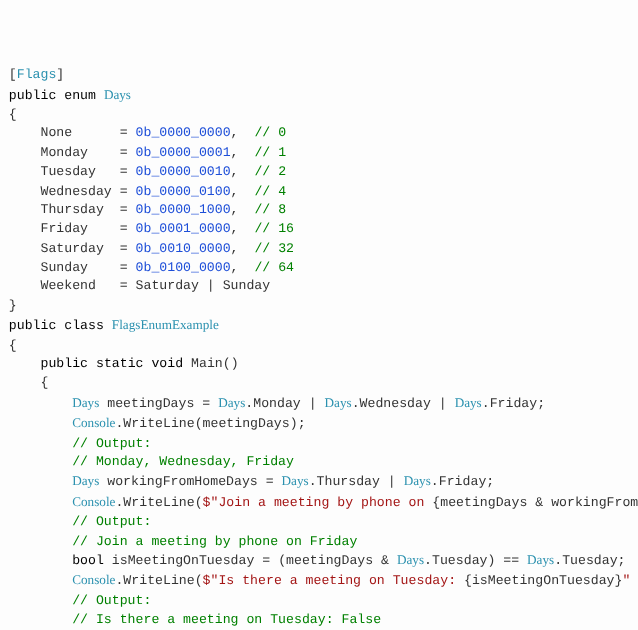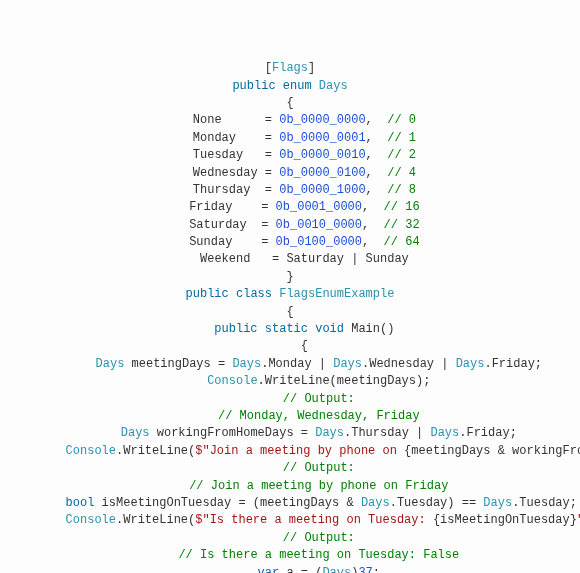--- a/index.html
+++ b/index.html
@@ -6,26 +6,26 @@
     margin: 0;
     padding: 8px;
     font-family: Consolas, 'Courier New', monospace;
     font-size: 12px;
     line-height: 1.45;
     background: #fdfdfd;
     color: #333;
     white-space: pre;
   }
   .c-attr { color: #2b91af; }
-  .c-kw { color: #0369a1; }
-  .c-type { color: #2b91af; }
+  .c-kw { color: #000000; }
+  .c-type { color: #2b91af; font-family: Liberation Serif, serif; }
   .c-num { color: #1d4ed8; }
   .c-comment { color: #008000; }
   .c-str { color: #a31515; }
-  .line { display: block; text-align: center; }
+  .line { display: block; }
 </style>
 </head>
 <body>
 
 
 <div><span class="line"><span>[</span><span class="c-attr">Flags</span><span>]</span></span><span class="line"><span class="c-kw">public</span><span> </span><span class="c-kw">enum</span><span> </span><span class="c-type">Days</span></span><span class="line">{</span><span class="line"><span>    None      = </span><span class="c-num">0b_0000_0000</span><span>,  </span><span class="c-comment">// 0</span></span><span class="line"><span>    Monday    = </span><span class="c-num">0b_0000_0001</span><span>,  </span><span class="c-comment">// 1</span></span><span class="line"><span>    Tuesday   = </span><span class="c-num">0b_0000_0010</span><span>,  </span><span class="c-comment">// 2</span></span><span class="line"><span>    Wednesday = </span><span class="c-num">0b_0000_0100</span><span>,  </span><span class="c-comment">// 4</span></span><span class="line"><span>    Thursday  = </span><span class="c-num">0b_0000_1000</span><span>,  </span><span class="c-comment">// 8</span></span><span class="line"><span>    Friday    = </span><span class="c-num">0b_0001_0000</span><span>,  </span><span class="c-comment">// 16</span></span><span class="line"><span>    Saturday  = </span><span class="c-num">0b_0010_0000</span><span>,  </span><span class="c-comment">// 32</span></span><span class="line"><span>    Sunday    = </span><span class="c-num">0b_0100_0000</span><span>,  </span><span class="c-comment">// 64</span></span><span class="line">    Weekend   = Saturday | Sunday</span><span class="line">}</span><span class="line"></span><span class="line"><span class="c-kw">public</span><span> </span><span class="c-kw">class</span><span> </span><span class="c-type">FlagsEnumExample</span></span><span class="line">{</span><span class="line"><span>    </span><span class="c-kw">public</span><span> </span><span class="c-kw">static</span><span> </span><span class="c-kw">void</span><span> Main()</span></span><span class="line">    {</span><span class="line"><span>        </span><span class="c-type">Days</span><span> meetingDays = </span><span class="c-type">Days</span><span>.Monday | </span><span class="c-type">Days</span><span>.Wednesday | </span><span class="c-type">Days</span><span>.Friday;</span></span><span class="line"><span>        </span><span class="c-type">Console</span><span>.WriteLine(meetingDays);</span></span><span class="line"><span>        </span><span class="c-comment">// Output:</span></span><span class="line"><span>        </span><span class="c-comment">// Monday, Wednesday, Friday</span></span><span class="line"></span><span class="line"><span>        </span><span class="c-type">Days</span><span> workingFromHomeDays = </span><span class="c-type">Days</span><span>.Thursday | </span><span class="c-type">Days</span><span>.Friday;</span></span><span class="line"><span>        </span><span class="c-type">Console</span><span>.WriteLine(</span><span class="c-str">$"Join a meeting by phone on </span><span>{meetingDays &amp; workingFromHomeDays}</span></span><span class="line"><span>        </span><span class="c-comment">// Output:</span></span><span class="line"><span>        </span><span class="c-comment">// Join a meeting by phone on Friday</span></span><span class="line"></span><span class="line"><span>        </span><span class="c-kw">bool</span><span> isMeetingOnTuesday = (meetingDays &amp; </span><span class="c-type">Days</span><span>.Tuesday) == </span><span class="c-type">Days</span><span>.Tuesday;</span></span><span class="line"><span>        </span><span class="c-type">Console</span><span>.WriteLine(</span><span class="c-str">$"Is there a meeting on Tuesday: </span><span>{isMeetingOnTuesday}</span><span class="c-str">"</span></span><span class="line"><span>        </span><span class="c-comment">// Output:</span></span><span class="line"><span>        </span><span class="c-comment">// Is there a meeting on Tuesday: False</span></span><span class="line"></span><span class="line"><span>        </span><span class="c-kw">var</span><span> a = (</span><span class="c-type">Days</span><span>)</span><span class="c-num">37</span><span>;</span></span></div>
 
 
 
 </body></html>

